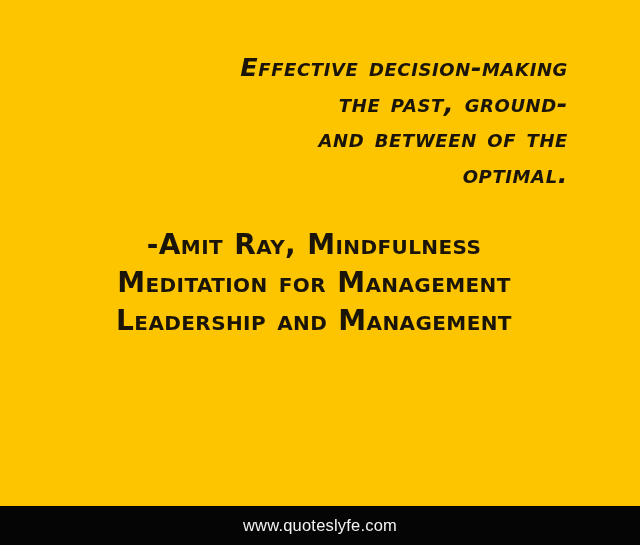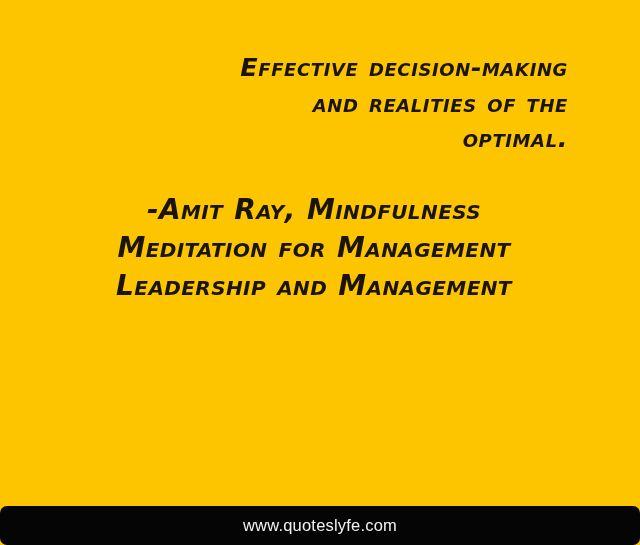--- a/index.html
+++ b/index.html
@@ -48,61 +48,60 @@
   #quote-text .qline {
     display: block;
     white-space: pre;
   }
   #attribution {
     margin-top: 34px;
     text-align: center;
     color: #1a1508;
     font-family: "DejaVu Sans", sans-serif;
     font-weight: bold;
-    font-style: italic;
     font-size: 28px;
     font-variant: small-caps;
     line-height: 38px;
     letter-spacing: 0.4px;
     word-spacing: 1px;
   }
   #attribution .aline {
     display: block;
     white-space: pre;
   }
   #footer-bar {
     position: absolute;
     left: 0;
     bottom: 0;
     width: 640px;
     height: 39px;
     background: #050505;
     display: flex;
     align-items: center;
     justify-content: center;
-    border-radius: 7px;
   }
   #footer-url {
     color: #f2f2f2;
     font-family: "Liberation Sans", sans-serif;
     font-size: 16.5px;
     font-weight: normal;
     letter-spacing: 0.2px;
   }
 </style>
 </head>
 <body>
 
 <div id="quote-card">
 
   <div id="quote-body">
 
     <div id="quote-text">
       <span class="qline">Effective decision-making</span>
-      <span class="qline">and realities of the</span>
+      <span class="qline">the past, ground-</span>
+      <span class="qline">and between of the</span>
       <span class="qline">optimal.</span>
     </div>
 
     <div id="attribution">
       <span class="aline">-Amit Ray, Mindfulness</span>
       <span class="aline">Meditation for Management</span>
       <span class="aline">Leadership and Management</span>
     </div>
 
   </div>

